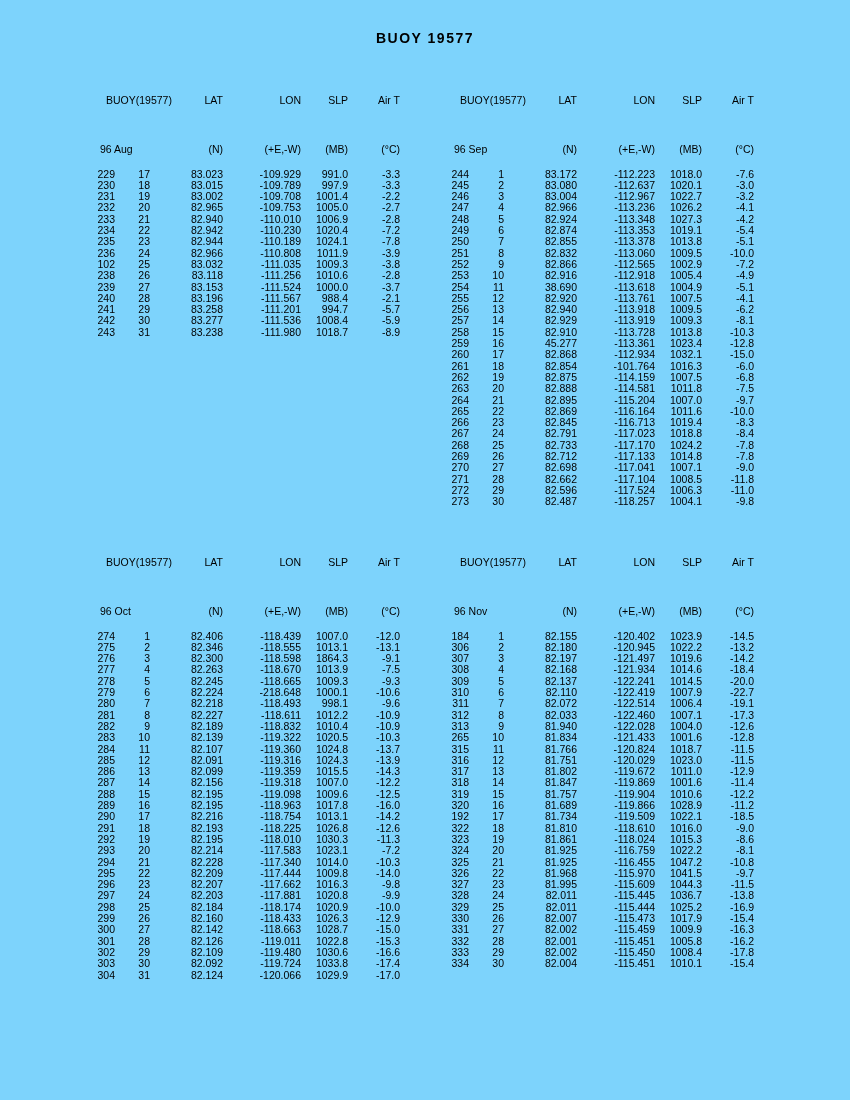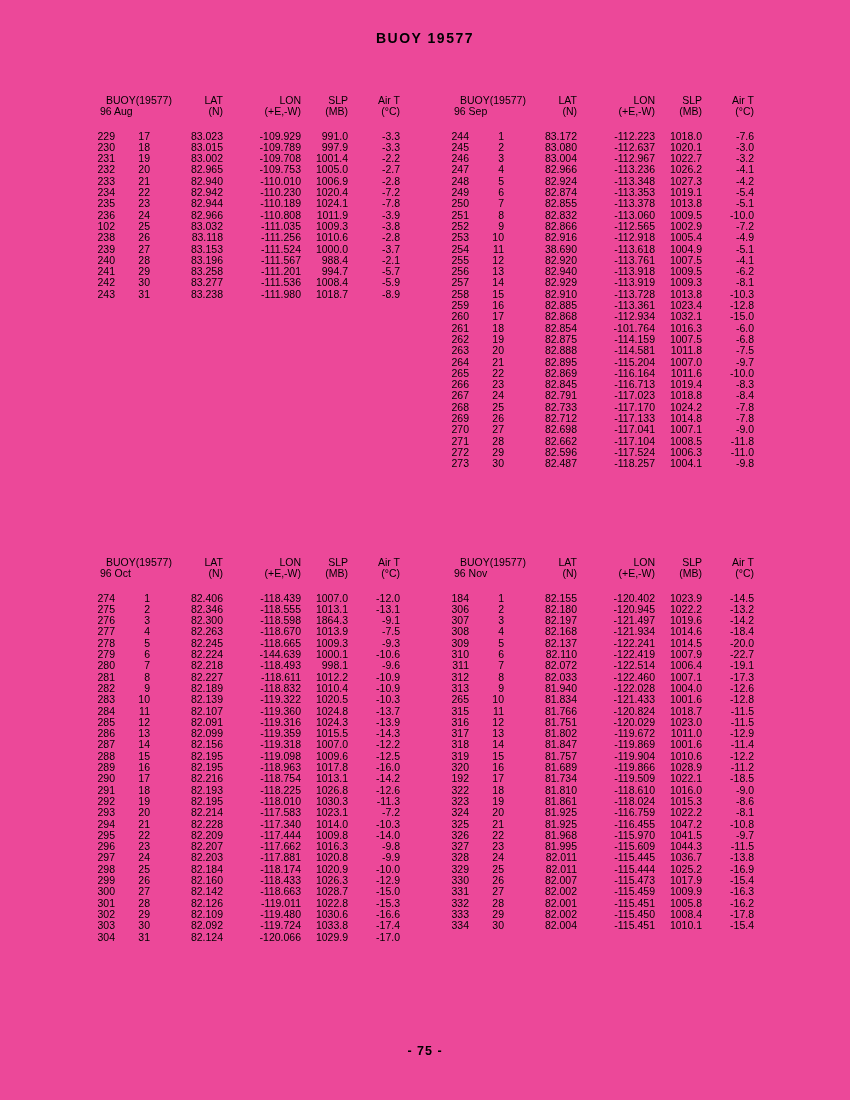--- a/index.html
+++ b/index.html
@@ -2,36 +2,36 @@
 <html><head>
 <meta charset="utf-8">
 <style>
   html,body{margin:0;padding:0;}
   body{
     width:850px;height:1100px;
     background:#ffffff;color:#000000;
     font-family:"Liberation Sans","DejaVu Sans",sans-serif;
     position:relative;overflow:hidden;
   }
-  .page{position:absolute;left:0;top:0;width:850px;height:1100px;background:#ec4899;}
+  .page{position:absolute;left:0;top:0;width:850px;height:1100px;background:#7dd3fc;}
   .title{
     position:absolute;top:30px;left:0;right:0;
     text-align:center;font-weight:bold;font-size:14px;letter-spacing:1.5px;
   }
   .pagenum{
     position:absolute;top:1044px;left:0;right:0;
     text-align:center;font-weight:bold;font-size:12.5px;letter-spacing:1px;
   }
   .tbl{position:absolute;width:312px;font-size:10.5px;}
   #tbl-aug{left:93px;top:95px;}
   #tbl-sep{left:447px;top:95px;}
   #tbl-oct{left:93px;top:557px;}
   #tbl-nov{left:447px;top:557px;}
   .trow{height:11.3px;line-height:11.3px;white-space:nowrap;}
-  .hdr-gap{margin-bottom:13px;}
+  .hdr-gap{margin-bottom:13px;margin-top:38px;}
   .c{display:inline-block;text-align:right;vertical-align:top;overflow:visible;}
   .c1{width:22px;}
   .c2{width:35px;}
   .c3{width:73px;}
   .c4{width:78px;}
   .c5{width:47px;}
   .c6{width:52px;}
   .hbuoy{
     display:inline-block;width:57px;text-align:left;
     box-sizing:border-box;padding-left:13px;white-space:nowrap;vertical-align:top;
@@ -77,21 +77,21 @@
       <div class="trow"><span class="c c1">249</span><span class="c c2">6</span><span class="c c3">82.874</span><span class="c c4">-113.353</span><span class="c c5">1019.1</span><span class="c c6">-5.4</span></div>
       <div class="trow"><span class="c c1">250</span><span class="c c2">7</span><span class="c c3">82.855</span><span class="c c4">-113.378</span><span class="c c5">1013.8</span><span class="c c6">-5.1</span></div>
       <div class="trow"><span class="c c1">251</span><span class="c c2">8</span><span class="c c3">82.832</span><span class="c c4">-113.060</span><span class="c c5">1009.5</span><span class="c c6">-10.0</span></div>
       <div class="trow"><span class="c c1">252</span><span class="c c2">9</span><span class="c c3">82.866</span><span class="c c4">-112.565</span><span class="c c5">1002.9</span><span class="c c6">-7.2</span></div>
       <div class="trow"><span class="c c1">253</span><span class="c c2">10</span><span class="c c3">82.916</span><span class="c c4">-112.918</span><span class="c c5">1005.4</span><span class="c c6">-4.9</span></div>
       <div class="trow"><span class="c c1">254</span><span class="c c2">11</span><span class="c c3">38.690</span><span class="c c4">-113.618</span><span class="c c5">1004.9</span><span class="c c6">-5.1</span></div>
       <div class="trow"><span class="c c1">255</span><span class="c c2">12</span><span class="c c3">82.920</span><span class="c c4">-113.761</span><span class="c c5">1007.5</span><span class="c c6">-4.1</span></div>
       <div class="trow"><span class="c c1">256</span><span class="c c2">13</span><span class="c c3">82.940</span><span class="c c4">-113.918</span><span class="c c5">1009.5</span><span class="c c6">-6.2</span></div>
       <div class="trow"><span class="c c1">257</span><span class="c c2">14</span><span class="c c3">82.929</span><span class="c c4">-113.919</span><span class="c c5">1009.3</span><span class="c c6">-8.1</span></div>
       <div class="trow"><span class="c c1">258</span><span class="c c2">15</span><span class="c c3">82.910</span><span class="c c4">-113.728</span><span class="c c5">1013.8</span><span class="c c6">-10.3</span></div>
-      <div class="trow"><span class="c c1">259</span><span class="c c2">16</span><span class="c c3">82.885</span><span class="c c4">-113.361</span><span class="c c5">1023.4</span><span class="c c6">-12.8</span></div>
+      <div class="trow"><span class="c c1">259</span><span class="c c2">16</span><span class="c c3">45.277</span><span class="c c4">-113.361</span><span class="c c5">1023.4</span><span class="c c6">-12.8</span></div>
       <div class="trow"><span class="c c1">260</span><span class="c c2">17</span><span class="c c3">82.868</span><span class="c c4">-112.934</span><span class="c c5">1032.1</span><span class="c c6">-15.0</span></div>
       <div class="trow"><span class="c c1">261</span><span class="c c2">18</span><span class="c c3">82.854</span><span class="c c4">-101.764</span><span class="c c5">1016.3</span><span class="c c6">-6.0</span></div>
       <div class="trow"><span class="c c1">262</span><span class="c c2">19</span><span class="c c3">82.875</span><span class="c c4">-114.159</span><span class="c c5">1007.5</span><span class="c c6">-6.8</span></div>
       <div class="trow"><span class="c c1">263</span><span class="c c2">20</span><span class="c c3">82.888</span><span class="c c4">-114.581</span><span class="c c5">1011.8</span><span class="c c6">-7.5</span></div>
       <div class="trow"><span class="c c1">264</span><span class="c c2">21</span><span class="c c3">82.895</span><span class="c c4">-115.204</span><span class="c c5">1007.0</span><span class="c c6">-9.7</span></div>
       <div class="trow"><span class="c c1">265</span><span class="c c2">22</span><span class="c c3">82.869</span><span class="c c4">-116.164</span><span class="c c5">1011.6</span><span class="c c6">-10.0</span></div>
       <div class="trow"><span class="c c1">266</span><span class="c c2">23</span><span class="c c3">82.845</span><span class="c c4">-116.713</span><span class="c c5">1019.4</span><span class="c c6">-8.3</span></div>
       <div class="trow"><span class="c c1">267</span><span class="c c2">24</span><span class="c c3">82.791</span><span class="c c4">-117.023</span><span class="c c5">1018.8</span><span class="c c6">-8.4</span></div>
       <div class="trow"><span class="c c1">268</span><span class="c c2">25</span><span class="c c3">82.733</span><span class="c c4">-117.170</span><span class="c c5">1024.2</span><span class="c c6">-7.8</span></div>
       <div class="trow"><span class="c c1">269</span><span class="c c2">26</span><span class="c c3">82.712</span><span class="c c4">-117.133</span><span class="c c5">1014.8</span><span class="c c6">-7.8</span></div>
@@ -101,21 +101,21 @@
       <div class="trow"><span class="c c1">273</span><span class="c c2">30</span><span class="c c3">82.487</span><span class="c c4">-118.257</span><span class="c c5">1004.1</span><span class="c c6">-9.8</span></div>
     </div>
   <div class="tbl" id="tbl-oct">
       <div class="trow"><span class="hbuoy">BUOY(19577)</span><span class="c c3">LAT</span><span class="c c4">LON</span><span class="c c5">SLP</span><span class="c c6">Air T</span></div>
       <div class="trow hdr-gap"><span class="hmonth">96 Oct</span><span class="c c3">(N)</span><span class="c c4">(+E,-W)</span><span class="c c5">(MB)</span><span class="c c6">(°C)</span></div>
       <div class="trow"><span class="c c1">274</span><span class="c c2">1</span><span class="c c3">82.406</span><span class="c c4">-118.439</span><span class="c c5">1007.0</span><span class="c c6">-12.0</span></div>
       <div class="trow"><span class="c c1">275</span><span class="c c2">2</span><span class="c c3">82.346</span><span class="c c4">-118.555</span><span class="c c5">1013.1</span><span class="c c6">-13.1</span></div>
       <div class="trow"><span class="c c1">276</span><span class="c c2">3</span><span class="c c3">82.300</span><span class="c c4">-118.598</span><span class="c c5">1864.3</span><span class="c c6">-9.1</span></div>
       <div class="trow"><span class="c c1">277</span><span class="c c2">4</span><span class="c c3">82.263</span><span class="c c4">-118.670</span><span class="c c5">1013.9</span><span class="c c6">-7.5</span></div>
       <div class="trow"><span class="c c1">278</span><span class="c c2">5</span><span class="c c3">82.245</span><span class="c c4">-118.665</span><span class="c c5">1009.3</span><span class="c c6">-9.3</span></div>
-      <div class="trow"><span class="c c1">279</span><span class="c c2">6</span><span class="c c3">82.224</span><span class="c c4">-144.639</span><span class="c c5">1000.1</span><span class="c c6">-10.6</span></div>
+      <div class="trow"><span class="c c1">279</span><span class="c c2">6</span><span class="c c3">82.224</span><span class="c c4">-218.648</span><span class="c c5">1000.1</span><span class="c c6">-10.6</span></div>
       <div class="trow"><span class="c c1">280</span><span class="c c2">7</span><span class="c c3">82.218</span><span class="c c4">-118.493</span><span class="c c5">998.1</span><span class="c c6">-9.6</span></div>
       <div class="trow"><span class="c c1">281</span><span class="c c2">8</span><span class="c c3">82.227</span><span class="c c4">-118.611</span><span class="c c5">1012.2</span><span class="c c6">-10.9</span></div>
       <div class="trow"><span class="c c1">282</span><span class="c c2">9</span><span class="c c3">82.189</span><span class="c c4">-118.832</span><span class="c c5">1010.4</span><span class="c c6">-10.9</span></div>
       <div class="trow"><span class="c c1">283</span><span class="c c2">10</span><span class="c c3">82.139</span><span class="c c4">-119.322</span><span class="c c5">1020.5</span><span class="c c6">-10.3</span></div>
       <div class="trow"><span class="c c1">284</span><span class="c c2">11</span><span class="c c3">82.107</span><span class="c c4">-119.360</span><span class="c c5">1024.8</span><span class="c c6">-13.7</span></div>
       <div class="trow"><span class="c c1">285</span><span class="c c2">12</span><span class="c c3">82.091</span><span class="c c4">-119.316</span><span class="c c5">1024.3</span><span class="c c6">-13.9</span></div>
       <div class="trow"><span class="c c1">286</span><span class="c c2">13</span><span class="c c3">82.099</span><span class="c c4">-119.359</span><span class="c c5">1015.5</span><span class="c c6">-14.3</span></div>
       <div class="trow"><span class="c c1">287</span><span class="c c2">14</span><span class="c c3">82.156</span><span class="c c4">-119.318</span><span class="c c5">1007.0</span><span class="c c6">-12.2</span></div>
       <div class="trow"><span class="c c1">288</span><span class="c c2">15</span><span class="c c3">82.195</span><span class="c c4">-119.098</span><span class="c c5">1009.6</span><span class="c c6">-12.5</span></div>
       <div class="trow"><span class="c c1">289</span><span class="c c2">16</span><span class="c c3">82.195</span><span class="c c4">-118.963</span><span class="c c5">1017.8</span><span class="c c6">-16.0</span></div>
@@ -163,14 +163,13 @@
       <div class="trow"><span class="c c1">327</span><span class="c c2">23</span><span class="c c3">81.995</span><span class="c c4">-115.609</span><span class="c c5">1044.3</span><span class="c c6">-11.5</span></div>
       <div class="trow"><span class="c c1">328</span><span class="c c2">24</span><span class="c c3">82.011</span><span class="c c4">-115.445</span><span class="c c5">1036.7</span><span class="c c6">-13.8</span></div>
       <div class="trow"><span class="c c1">329</span><span class="c c2">25</span><span class="c c3">82.011</span><span class="c c4">-115.444</span><span class="c c5">1025.2</span><span class="c c6">-16.9</span></div>
       <div class="trow"><span class="c c1">330</span><span class="c c2">26</span><span class="c c3">82.007</span><span class="c c4">-115.473</span><span class="c c5">1017.9</span><span class="c c6">-15.4</span></div>
       <div class="trow"><span class="c c1">331</span><span class="c c2">27</span><span class="c c3">82.002</span><span class="c c4">-115.459</span><span class="c c5">1009.9</span><span class="c c6">-16.3</span></div>
       <div class="trow"><span class="c c1">332</span><span class="c c2">28</span><span class="c c3">82.001</span><span class="c c4">-115.451</span><span class="c c5">1005.8</span><span class="c c6">-16.2</span></div>
       <div class="trow"><span class="c c1">333</span><span class="c c2">29</span><span class="c c3">82.002</span><span class="c c4">-115.450</span><span class="c c5">1008.4</span><span class="c c6">-17.8</span></div>
       <div class="trow"><span class="c c1">334</span><span class="c c2">30</span><span class="c c3">82.004</span><span class="c c4">-115.451</span><span class="c c5">1010.1</span><span class="c c6">-15.4</span></div>
     </div>
 
-  <div class="pagenum">- 75 -</div>
 </div>
 
 </body></html>

